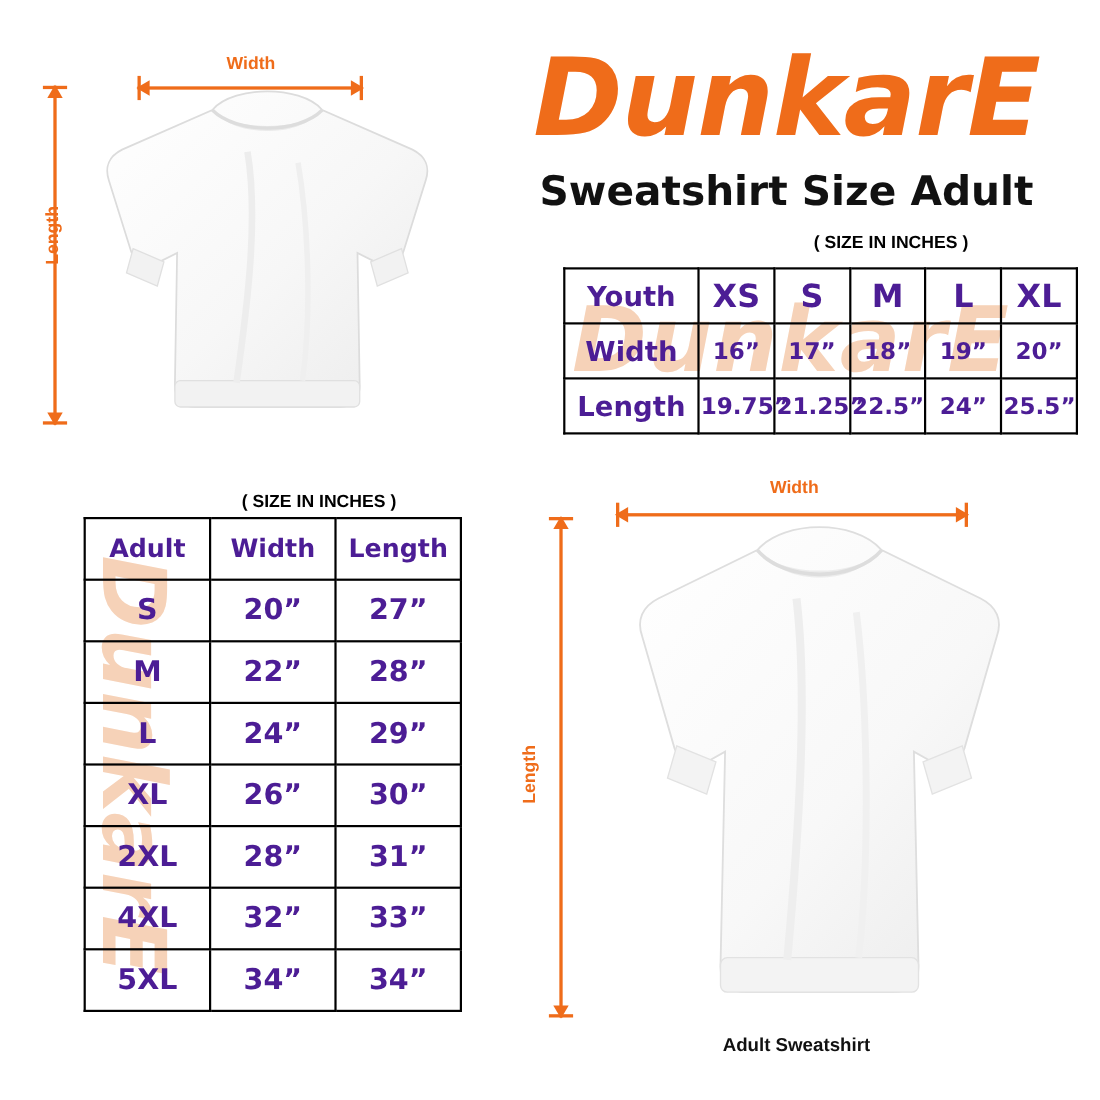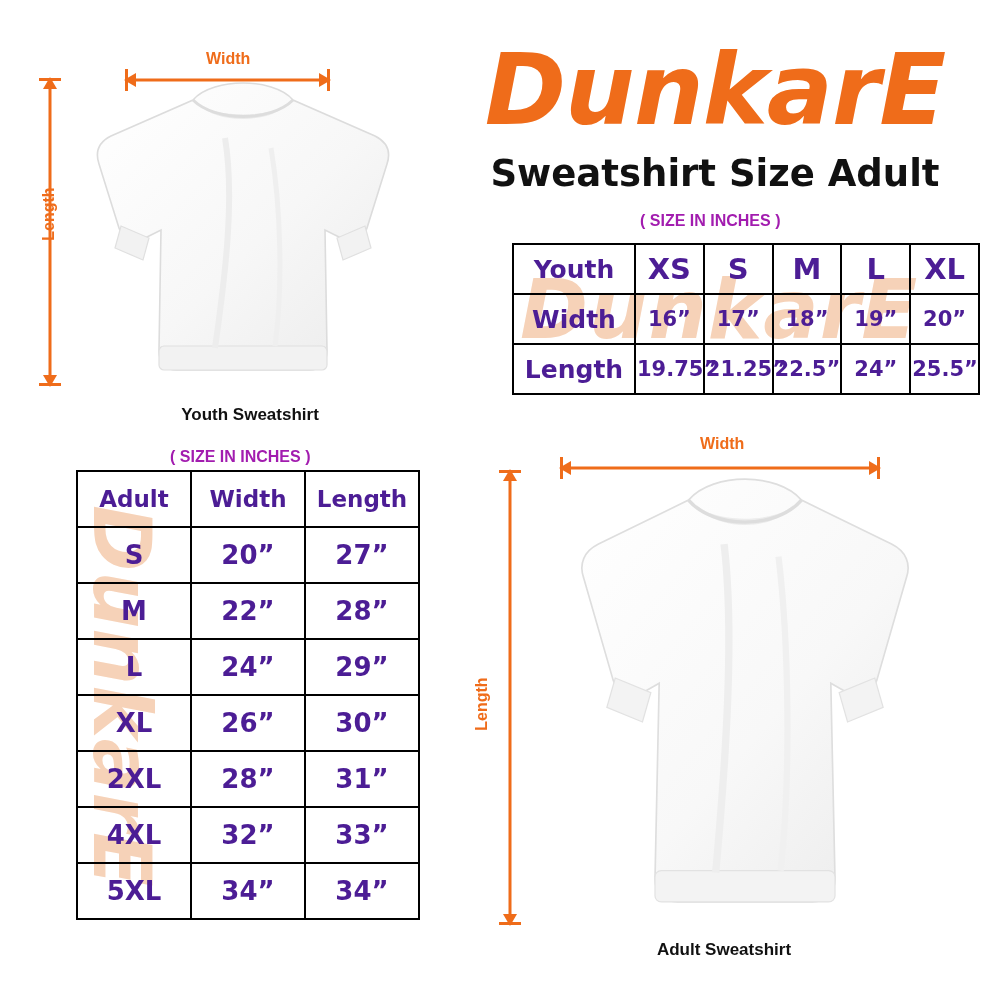--- a/index.html
+++ b/index.html
@@ -42,22 +42,22 @@
     width: 550px;
     text-align: center;
     font-size: 37px;
     font-weight: bold;
     color: #111;
     font-family: "DejaVu Sans", sans-serif;
   }
   .units-note {
     font-size: 16px;
     font-weight: bold;
-    color: #a21caf;
-    text-align: left;
+    color: #000000;
+    text-align: center;
     font-family: "Liberation Sans", sans-serif;
   }
 
   
   table.size-table {
     border-collapse: collapse;
     table-layout: fixed;
     background: transparent;
   }
   table.size-table td {
@@ -234,21 +234,20 @@
              C58 166 48 162 44 150 L24 86 C20 74 24 64 36 58 Z" fill="url(#shg1)" stroke="#dcdcdc" stroke-width="1.6"></path>
     <path d="M124 26 C140 46 196 46 212 26 C196 40 140 40 124 26 Z" fill="#e8e8e8" opacity="0.85"></path>
     <path d="M118 22 C140 44 196 44 218 22" fill="none" stroke="#dddddd" stroke-width="3"></path>
     <rect x="84" y="268" width="168" height="24" rx="5" fill="#f2f2f2" stroke="#e0e0e0" stroke-width="1.2"></rect>
     <path d="M46 148 L74 160 L68 182 L40 170 Z" fill="#f2f2f2" stroke="#e0e0e0" stroke-width="1.2"></path>
     <path d="M290 148 L262 160 L268 182 L296 170 Z" fill="#f2f2f2" stroke="#e0e0e0" stroke-width="1.2"></path>
     <path d="M150 60 C160 120 150 200 140 270" fill="none" stroke="#ededed" stroke-width="6"></path>
     <path d="M196 70 C206 130 208 210 200 268" fill="none" stroke="#efefef" stroke-width="5"></path>
   </svg>
 
-  <div class="shirt-label" style="left:120px;top:385px;width:220px;">Youth Sweatshirt</div>
 </div>
 
 <div id="brand-logo">DunkarE</div>
 <div id="brand-subtitle">Sweatshirt Size Adult</div>
 <div class="units-note" style="position:absolute;left:640px;top:212px;width:340px;">( SIZE IN INCHES )</div>
 
 <div class="watermark" id="watermark-top">DunkarE</div>
 <div class="tbl-wrap">
   <table class="size-table" id="youth-table">
     <tbody>

